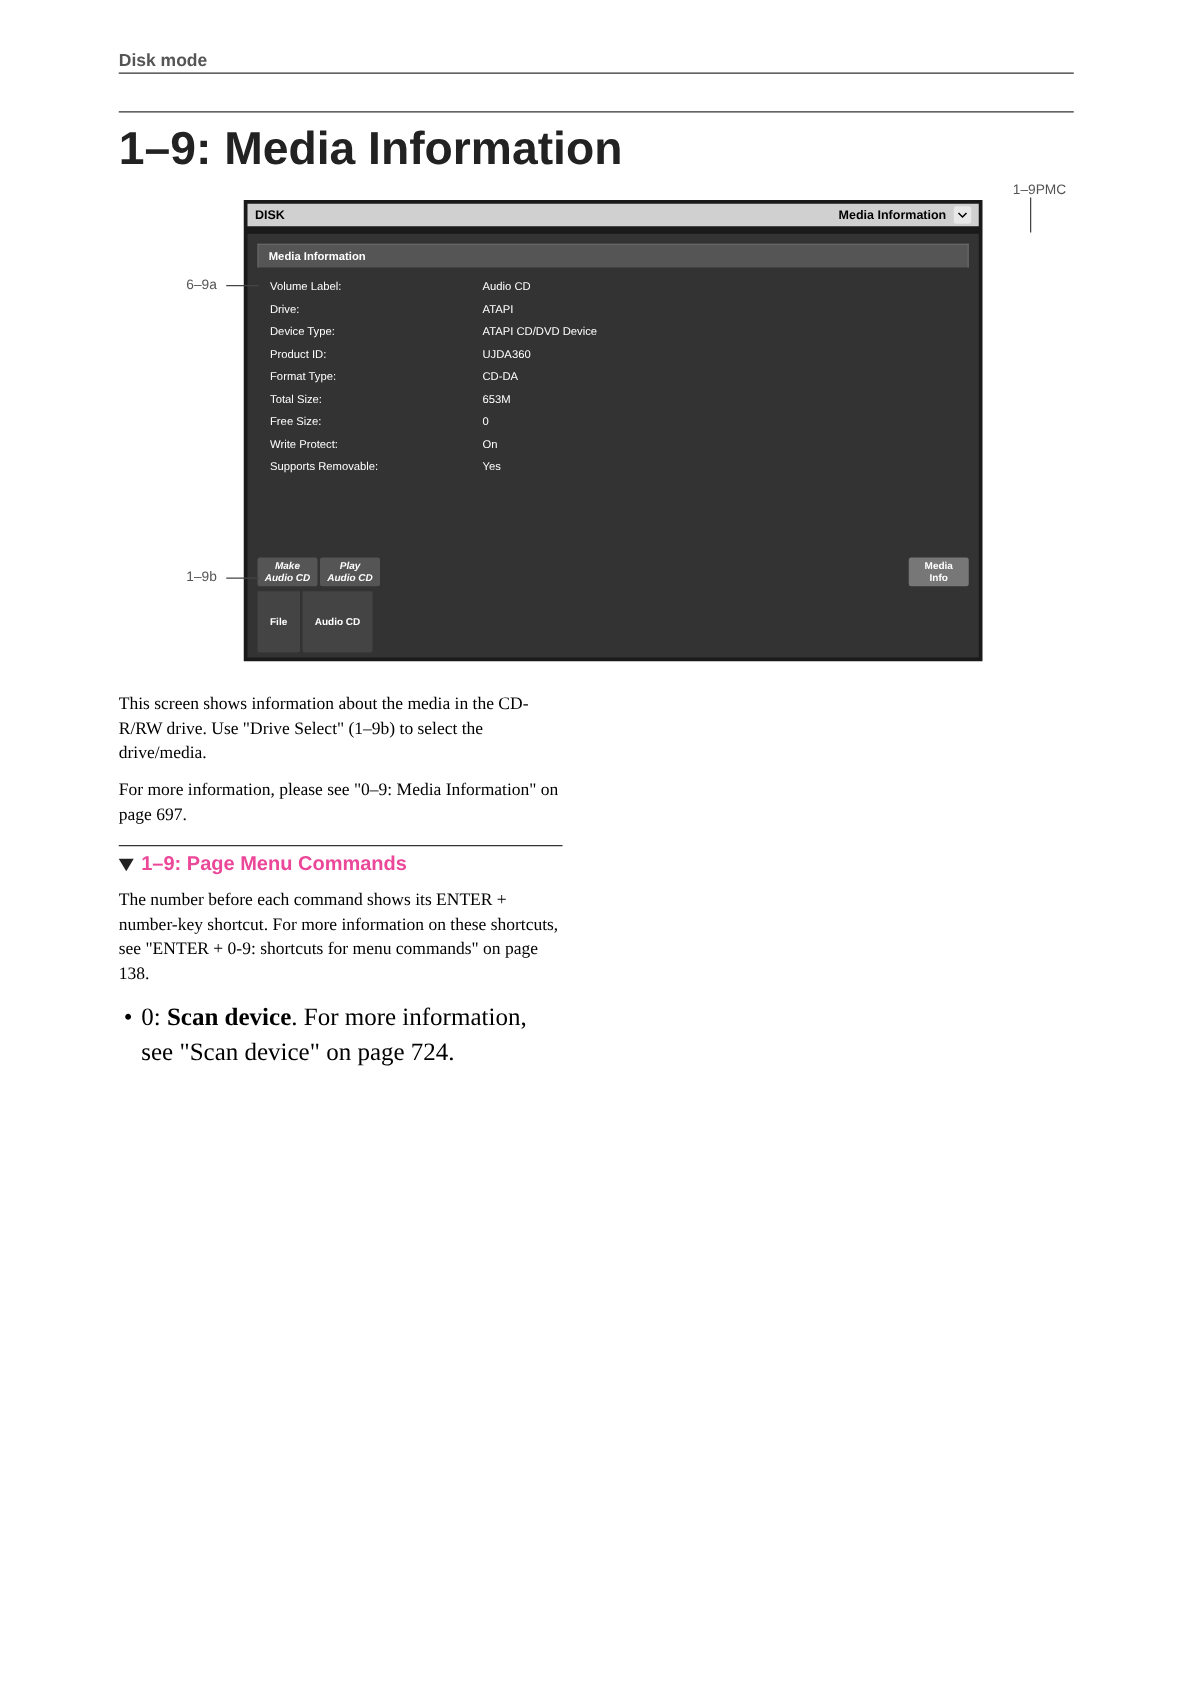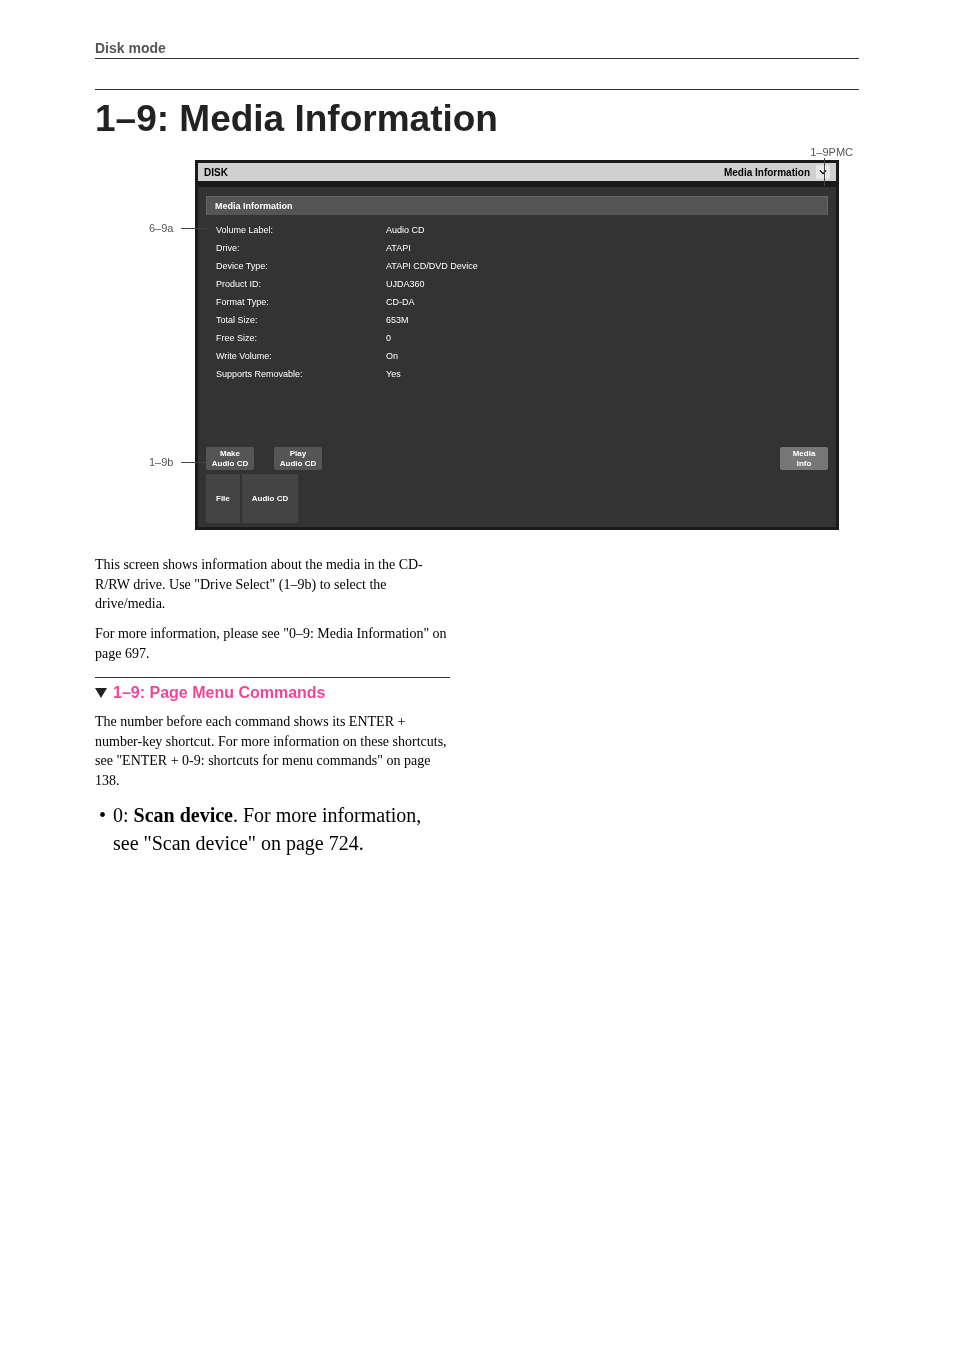--- a/index.html
+++ b/index.html
@@ -67,21 +67,21 @@
       font-family: Arial, sans-serif;
       font-size: 11px;
       color: #555;
     }
     .callout-left-line {
       position: absolute;
       height: 1px;
       background: #444;
     }
     .screen {
-      width: 644px;
+      width: 591px;
       background: #1a1a1a;
       padding: 3px;
     }
     .screen-top {
       display: flex;
       justify-content: space-between;
       align-items: center;
       background: #d0d0d0;
       padding: 2px 6px;
       margin-bottom: 6px;
@@ -185,21 +185,22 @@
       border-top: 2.5px solid transparent;
       border-bottom: 2.5px solid transparent;
     }
     .bottom-tabs-row {
       display: flex;
       justify-content: space-between;
       padding: 4px 0 2px 0;
     }
     .bottom-tabs-left {
       display: flex;
-      gap: 20px;
+      gap: 2px;
+      font-style: italic;
     }
     .bottom-tab {
       background: #555;
       color: #fff;
       font-family: Arial, sans-serif;
       font-size: 8px;
       font-weight: bold;
       text-align: center;
       padding: 2px 4px;
       min-width: 48px;
@@ -329,21 +330,21 @@
           </div>
         <div class="info-row">
             <div class="info-label">Total Size:</div>
             <div class="info-value">653M</div>
           </div>
         <div class="info-row">
             <div class="info-label">Free Size:</div>
             <div class="info-value">0</div>
           </div>
         <div class="info-row">
-            <div class="info-label">Write Volume:</div>
+            <div class="info-label">Write Protect:</div>
             <div class="info-value">On</div>
           </div>
         <div class="info-row">
             <div class="info-label">Supports Removable:</div>
             <div class="info-value">Yes</div>
           </div>
       </div>
       <div class="bottom-tabs-row">
         <div class="bottom-tabs-left">
           <div class="bottom-tab" style="white-space:pre-line;">Make

